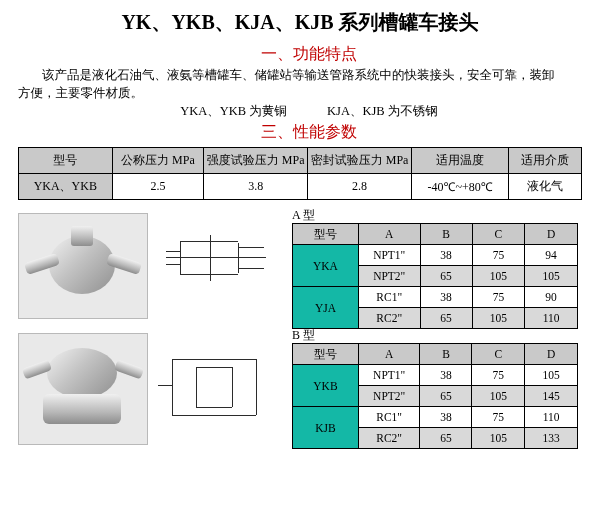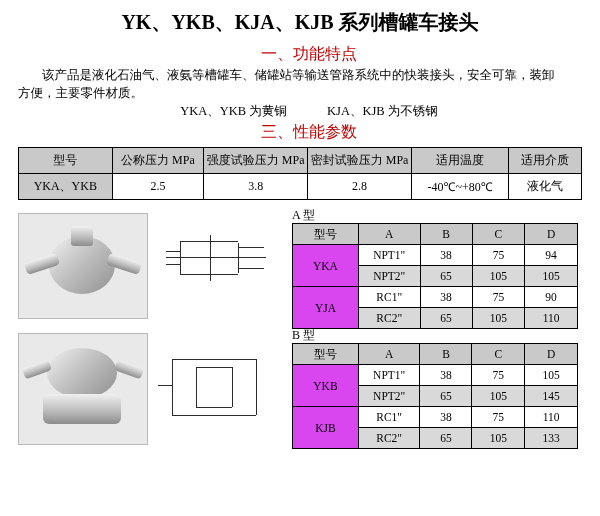--- a/index.html
+++ b/index.html
@@ -126,21 +126,21 @@
     border: 1px solid #000;
     text-align: center;
     height: 20px;
     font-weight: normal;
     padding: 0 2px;
   }
   table.dim thead th {
     background: #c9c9c9;
   }
   table.dim td.modelcell {
-    background: #d946ef;
+    background: #14b8a6;
     width: 66px;
   }
   table.dim td.sizecell {
     background: #d9d9d9;
   }
   table.dim td.numcell {
     background: #ffffff;
   }
 
   

